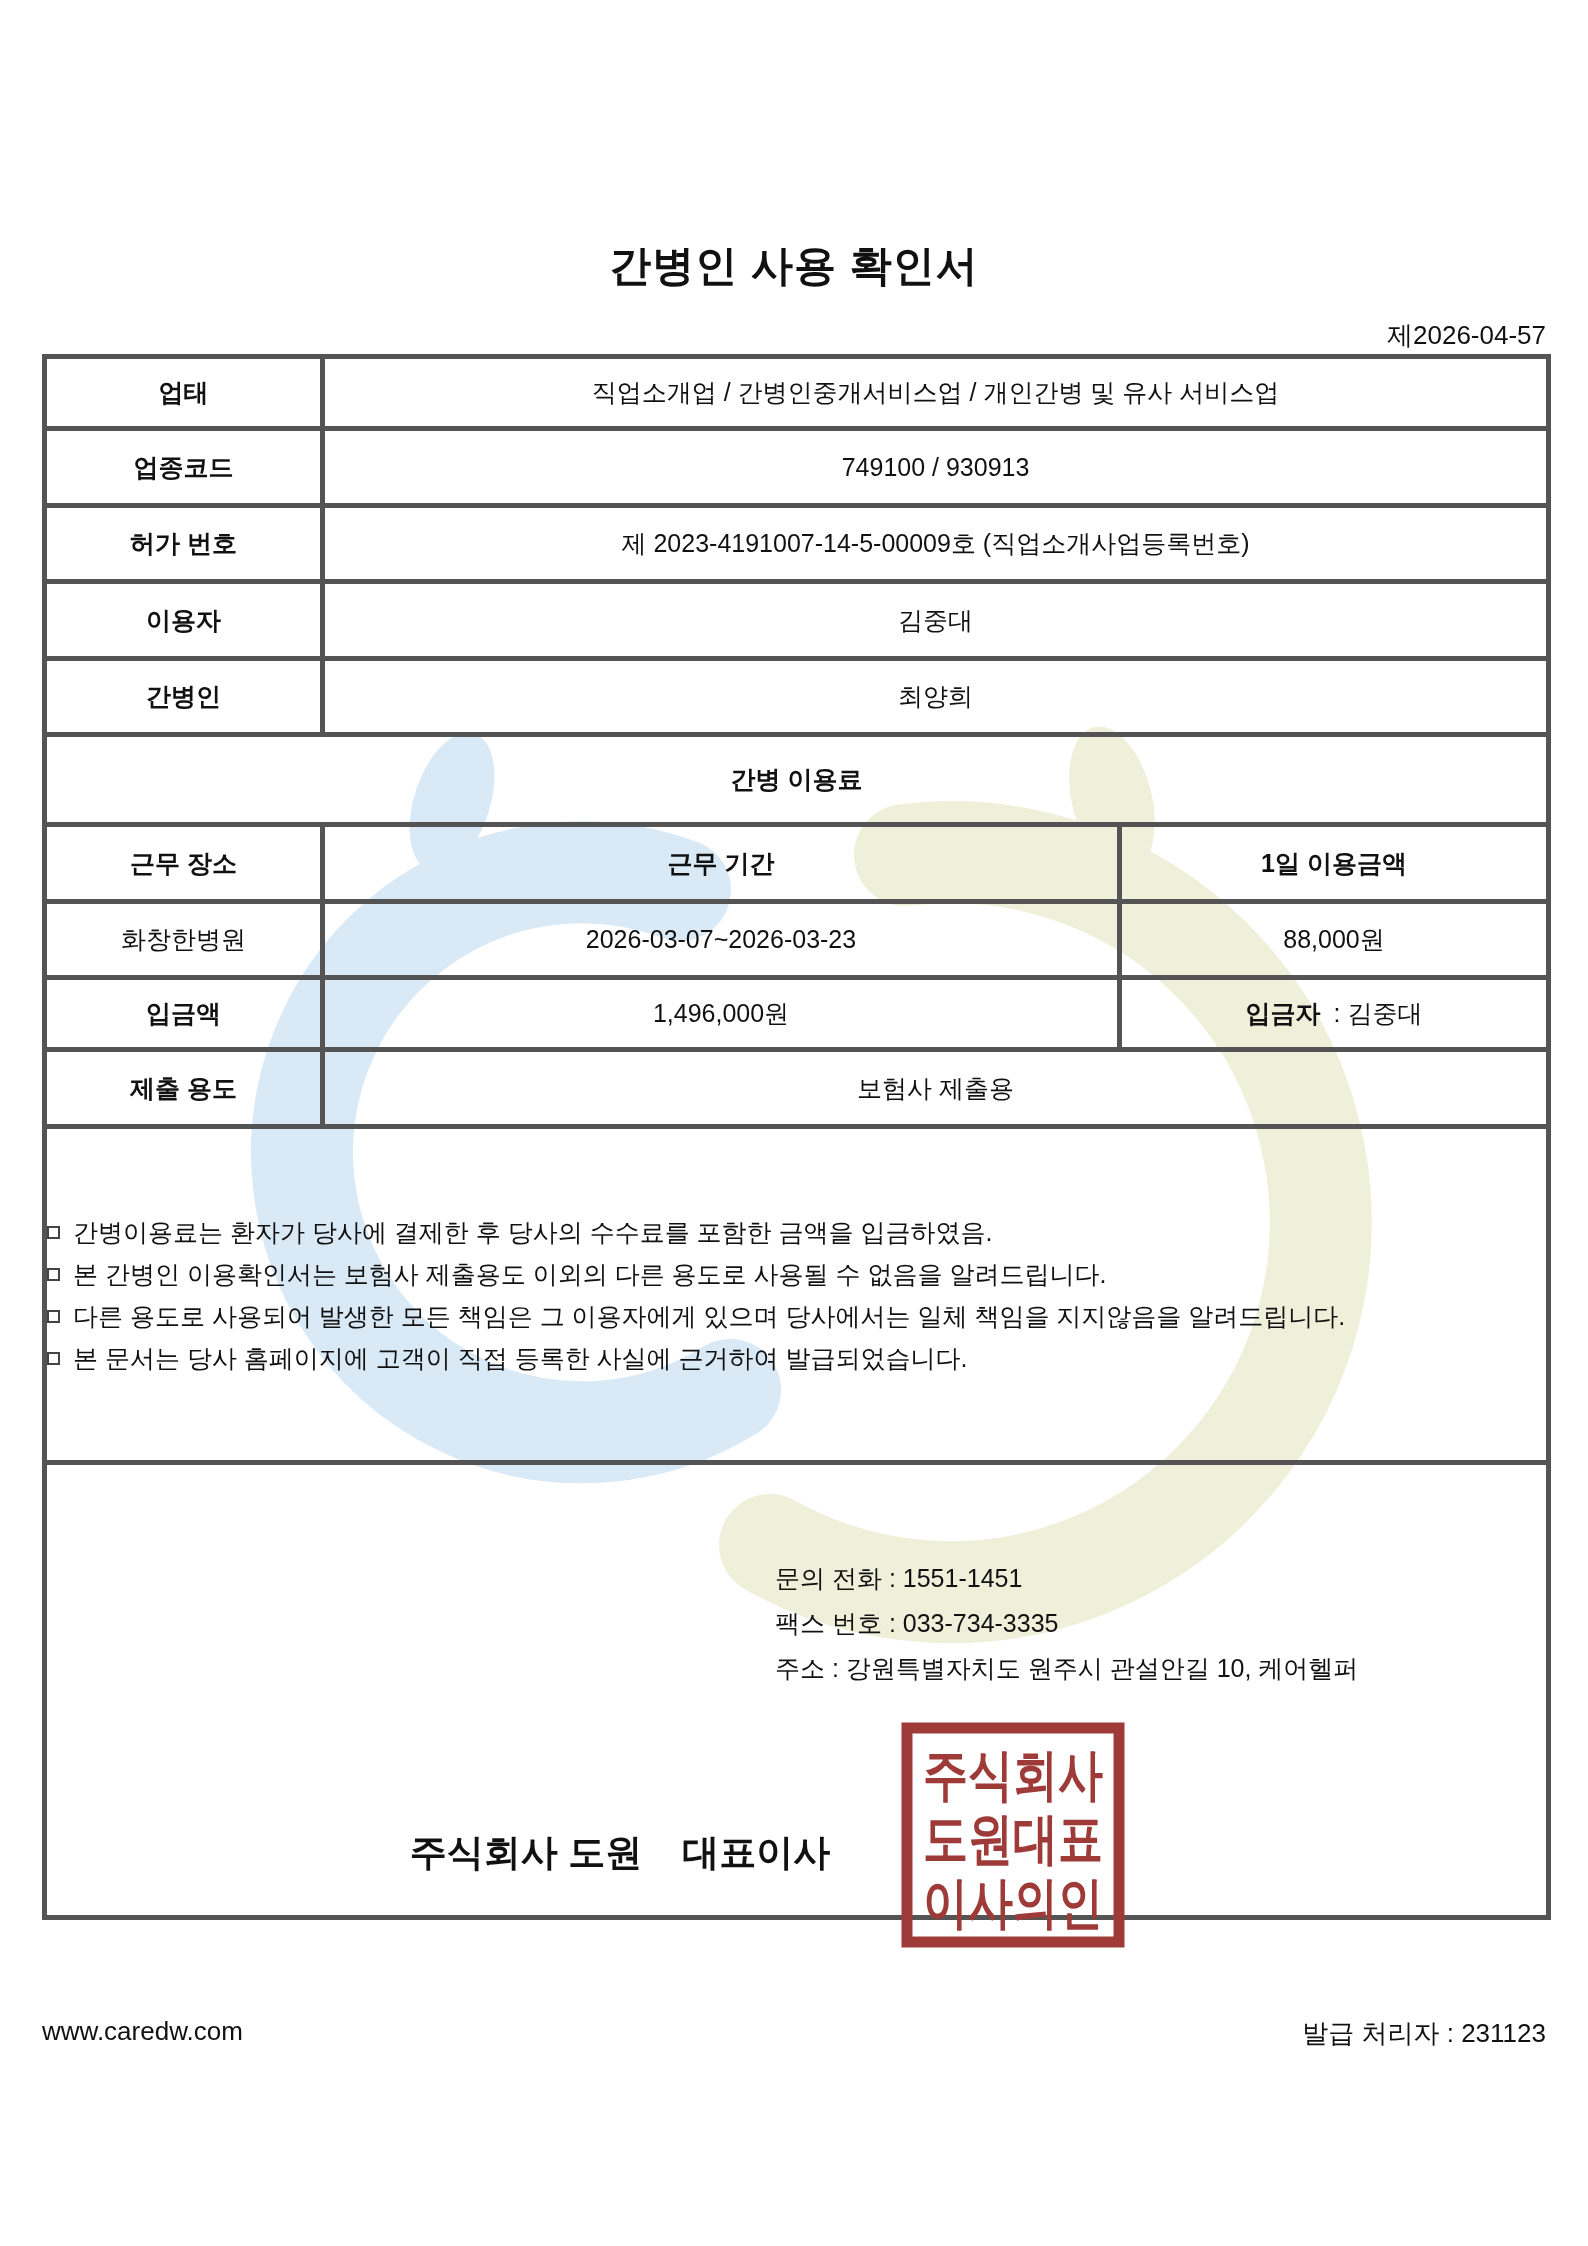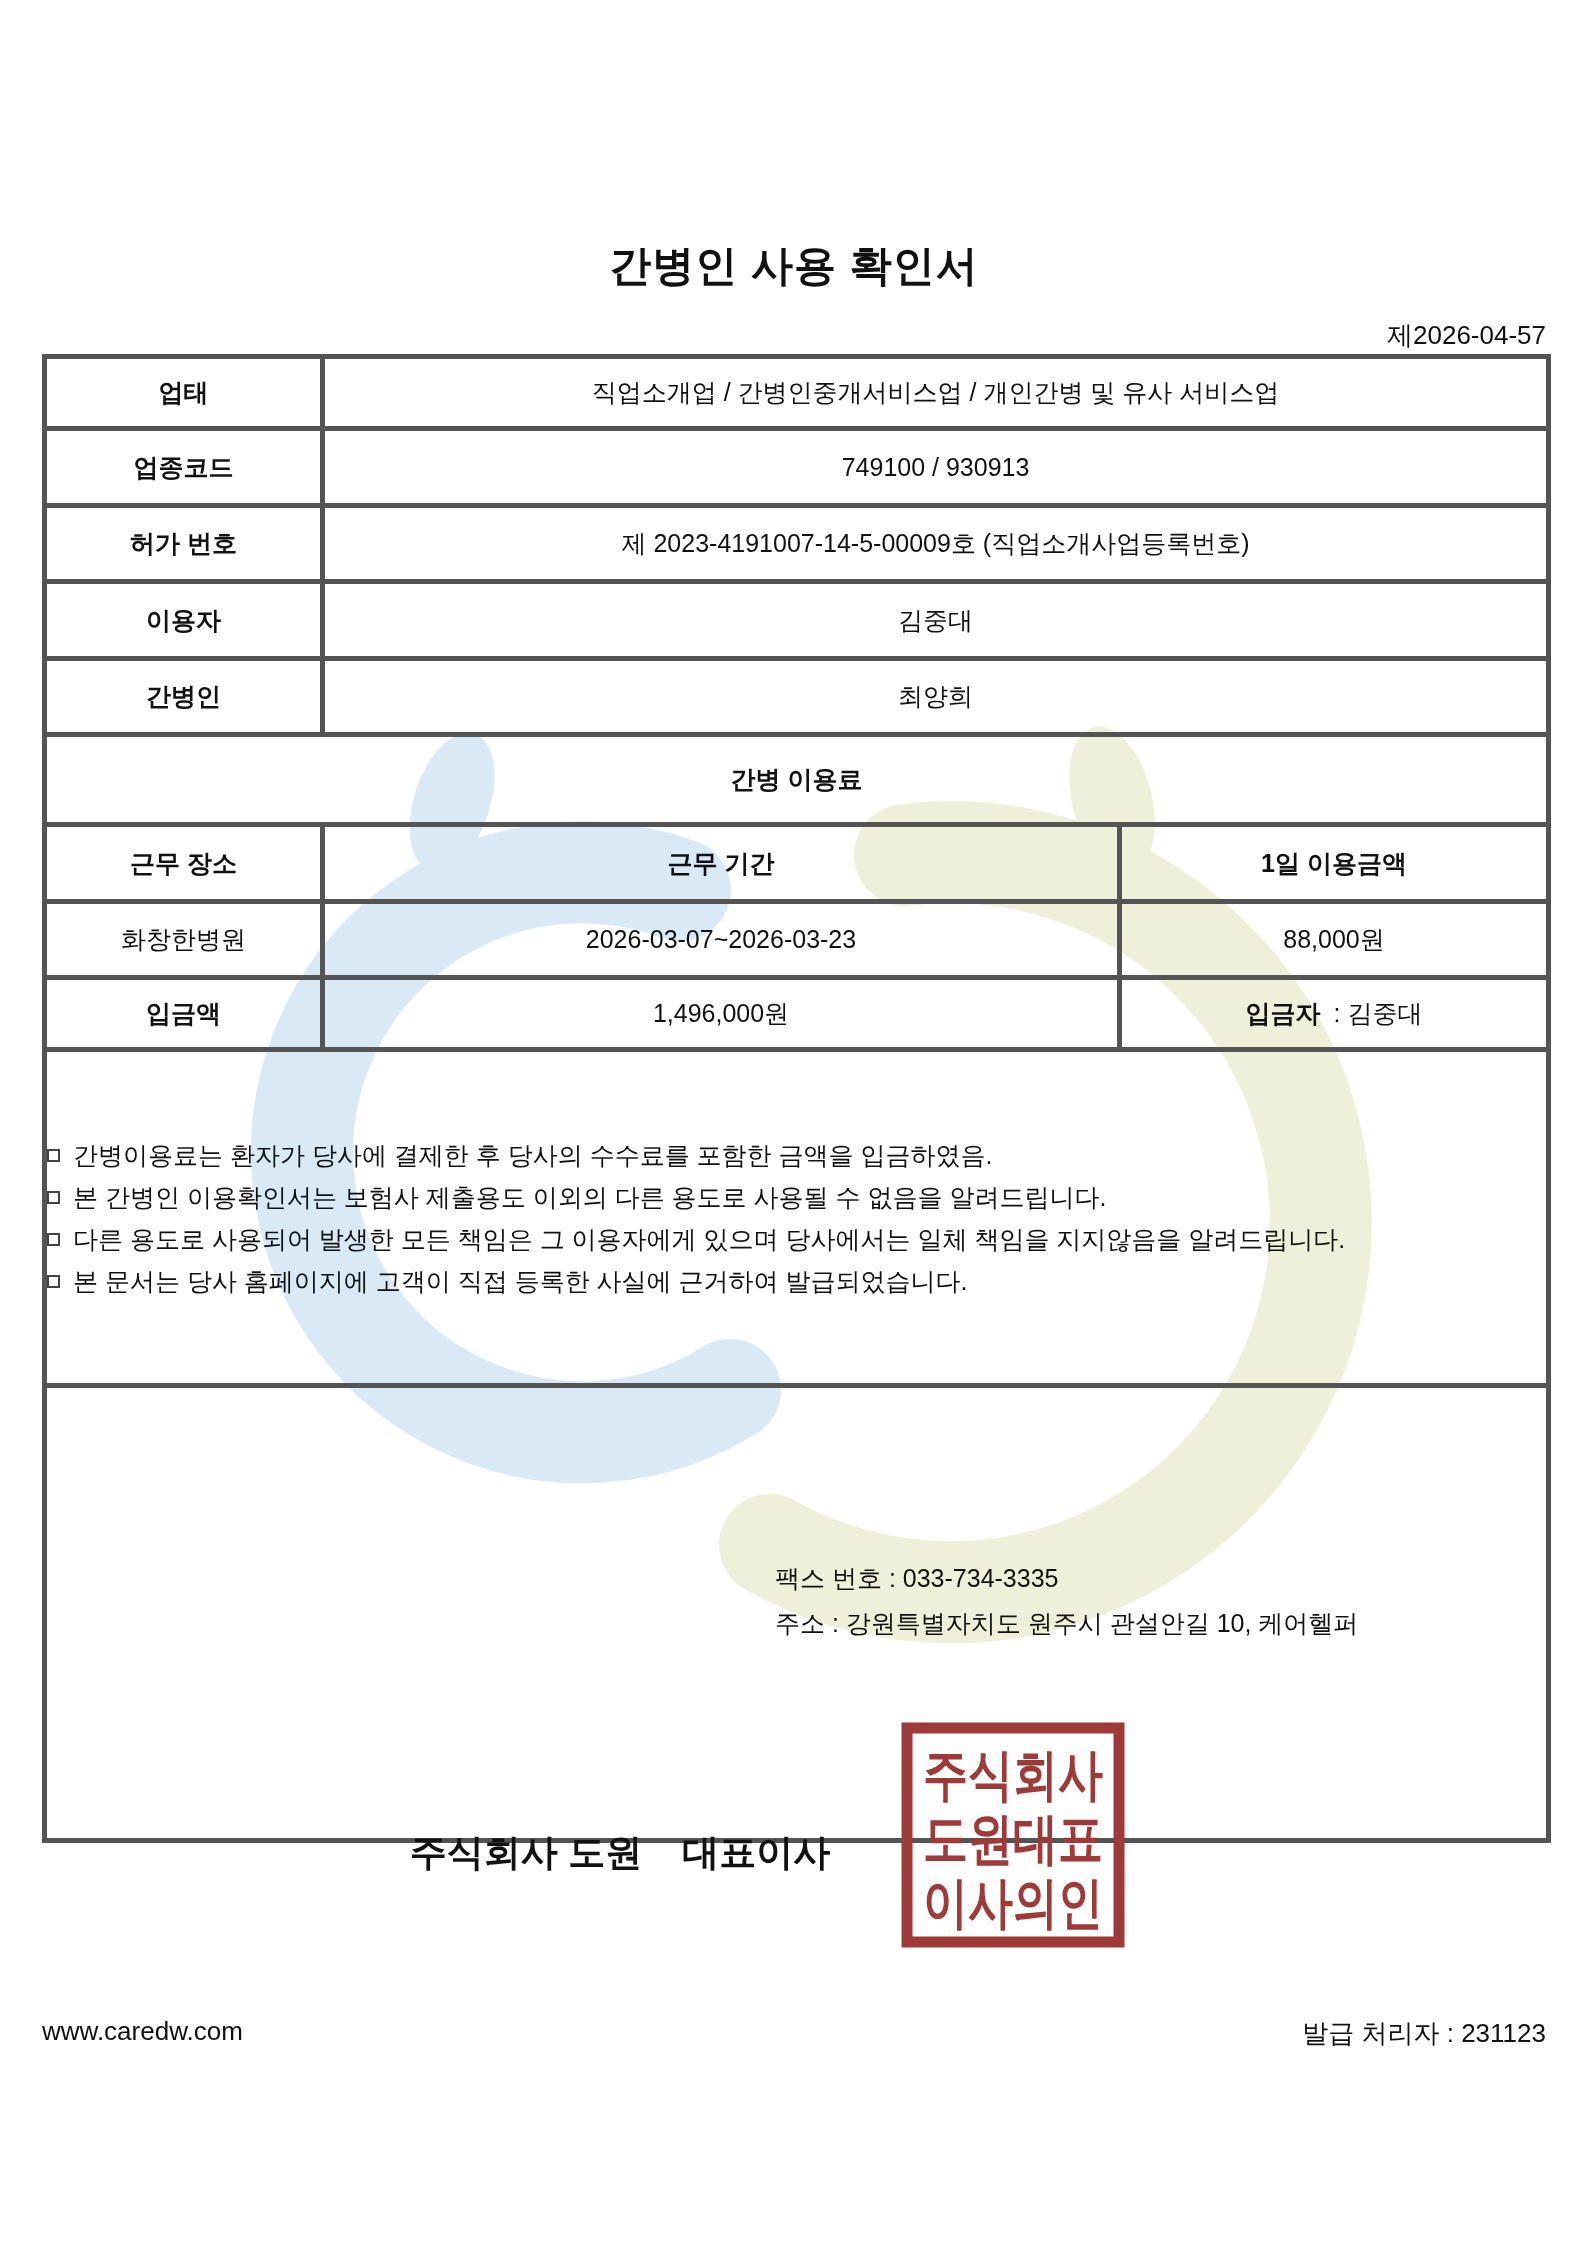--- a/index.html
+++ b/index.html
@@ -99,20 +99,24 @@
       <td>88,000원</td>
     </tr>
     <tr style="height:72px">
       <td class="lbl">입금액</td>
       <td colspan="2">1,496,000원</td>
       <td>
         <span class="lbl" style="font-weight:bold;">입금자</span>
         <span style="margin-left:6px;">: 김중대</span>
       </td>
     </tr>
+    <tr style="height:77px">
+      <td class="lbl">제출 용도</td>
+      <td colspan="3">보험사 제출용</td>
+    </tr>
 
     <tr style="height:336px">
       <td colspan="4" class="notes-cell">
         <div class="note-line">
           <span class="bullet"></span>
           <span>간병이용료는 환자가 당사에 결제한 후 당사의 수수료를 포함한 금액을 입금하였음.</span>
         </div>
         <div class="note-line">
           <span class="bullet"></span>
           <span>본 간병인 이용확인서는 보험사 제출용도 이외의 다른 용도로 사용될 수 없음을 알려드립니다.</span>
@@ -128,20 +132,21 @@
       </td>
     </tr>
 
     <tr style="height:455px">
       <td colspan="4"></td>
     </tr>
   </tbody>
     </table>
 
   <div class="contact">
+    <div>문의 전화 : 1551-1451</div>
     <div>팩스 번호 : 033-734-3335</div>
     <div>주소 : 강원특별자치도 원주시 관설안길 10, 케어헬퍼</div>
   </div>
 
   <div class="signature">
     <span>주식회사 도원</span><span class="sig-gap"></span><span>대표이사</span>
   </div>
 
   <svg class="seal" width="224" height="226" viewBox="0 0 224 226">
     <rect x="6" y="6" width="212" height="214" fill="none" stroke="#9e3a38" stroke-width="11"></rect>

